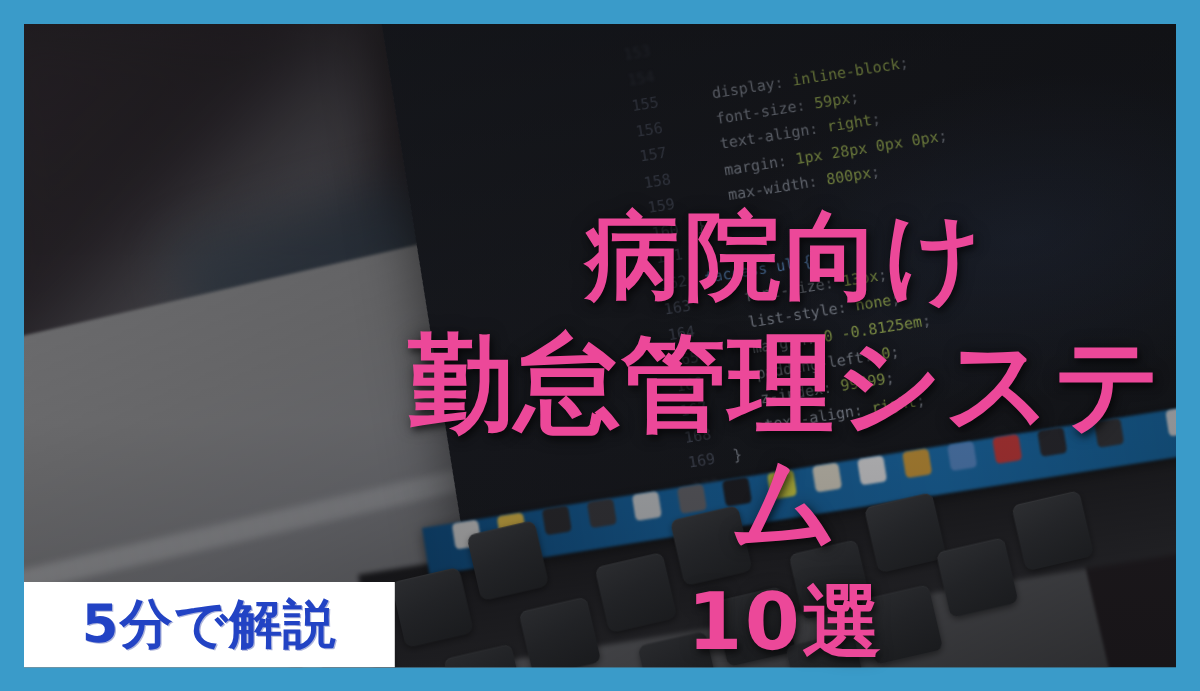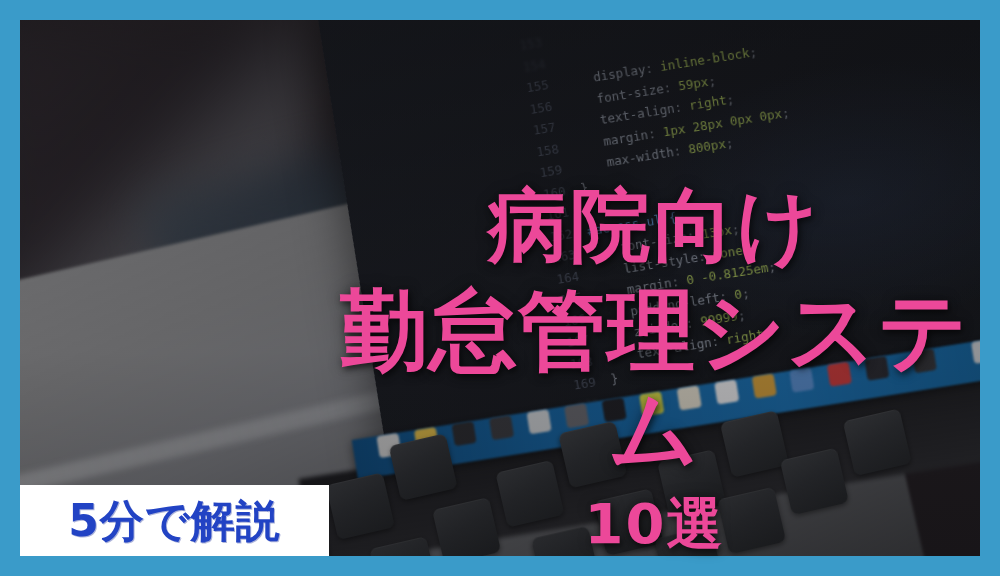--- a/index.html
+++ b/index.html
@@ -259,21 +259,21 @@
     font-weight: bold;
     color: #ec4899;
     line-height: 1.12;
     text-shadow:
        2px 3px 6px rgba(0,0,0,0.55),
        0 0 14px rgba(0,0,0,0.35);
     font-family: "DejaVu Sans", "Liberation Sans", sans-serif;
   }
   .title-line.l1 { font-size: 80px; letter-spacing: 3px; }
   .title-line.l2 { font-size: 88px; letter-spacing: 1px; margin-top: 12px; }
-  .title-line.l3 { font-size: 56px; letter-spacing: 2px; margin-top: 14px; }
+  .title-line.l3 { font-size: 66px; letter-spacing: 2px; margin-top: 14px; }
 </style>
 </head>
 <body>
 
 <div class="thumbnail">
 
   <div class="frame-border"></div>
 
   <div class="photo">
     <div class="photo-base"></div>

